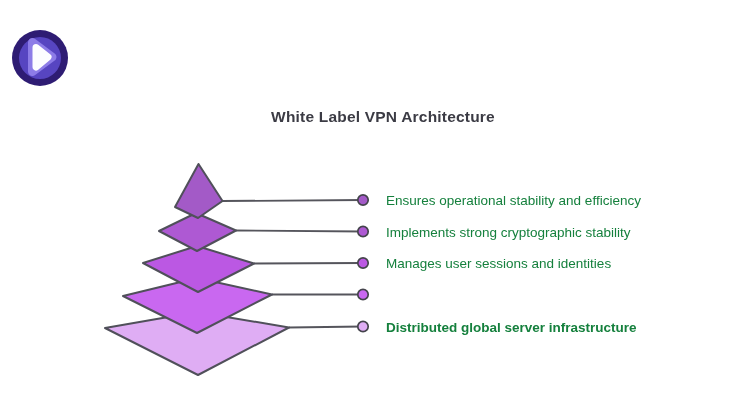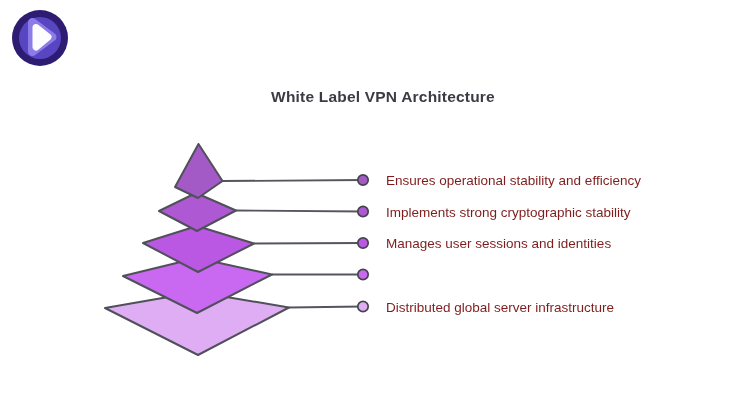--- a/index.html
+++ b/index.html
@@ -10,20 +10,21 @@
     width: 740px;
     height: 420px;
     background: #ffffff;
     font-family: "Liberation Sans", sans-serif;
     position: relative;
     overflow: hidden;
   }
   .stage {
     position: absolute;
     inset: 0;
+    margin-top: 20px;
   }
   svg.diagram-svg {
     position: absolute;
     left: 0;
     top: 0;
   }
   .logo {
     position: absolute;
     left: 12px;
     top: 10px;
@@ -39,28 +40,28 @@
     font-weight: 700;
     letter-spacing: 0.2px;
     color: #3b3b44;
     white-space: nowrap;
   }
   .layer-label {
     position: absolute;
     left: 386px;
     transform: translateY(-50%);
     font-size: 13.5px;
-    color: #7f1d1d;
+    color: #15803d;
     white-space: nowrap;
   }
   .row-1 { top: 180px; }
   .row-2 { top: 211.5px; }
   .row-3 { top: 243px; }
   .row-4 { top: 274.5px; }
-  .row-5 { top: 306.5px; }
+  .row-5 { top: 306.5px; font-weight: bold; }
 
   polygon.layer {
     stroke: #50505a;
     stroke-width: 2;
     stroke-linejoin: round;
   }
   line.connector {
     stroke: #55555c;
     stroke-width: 1.8;
   }

